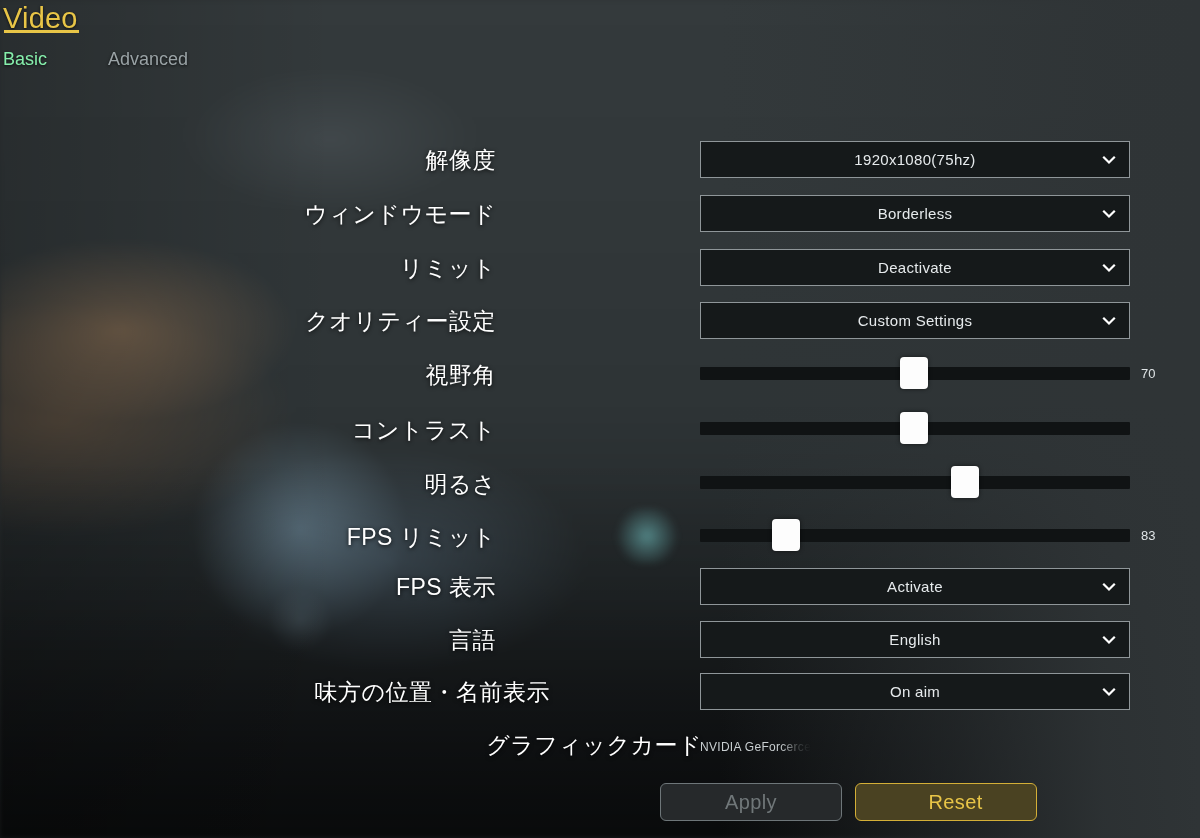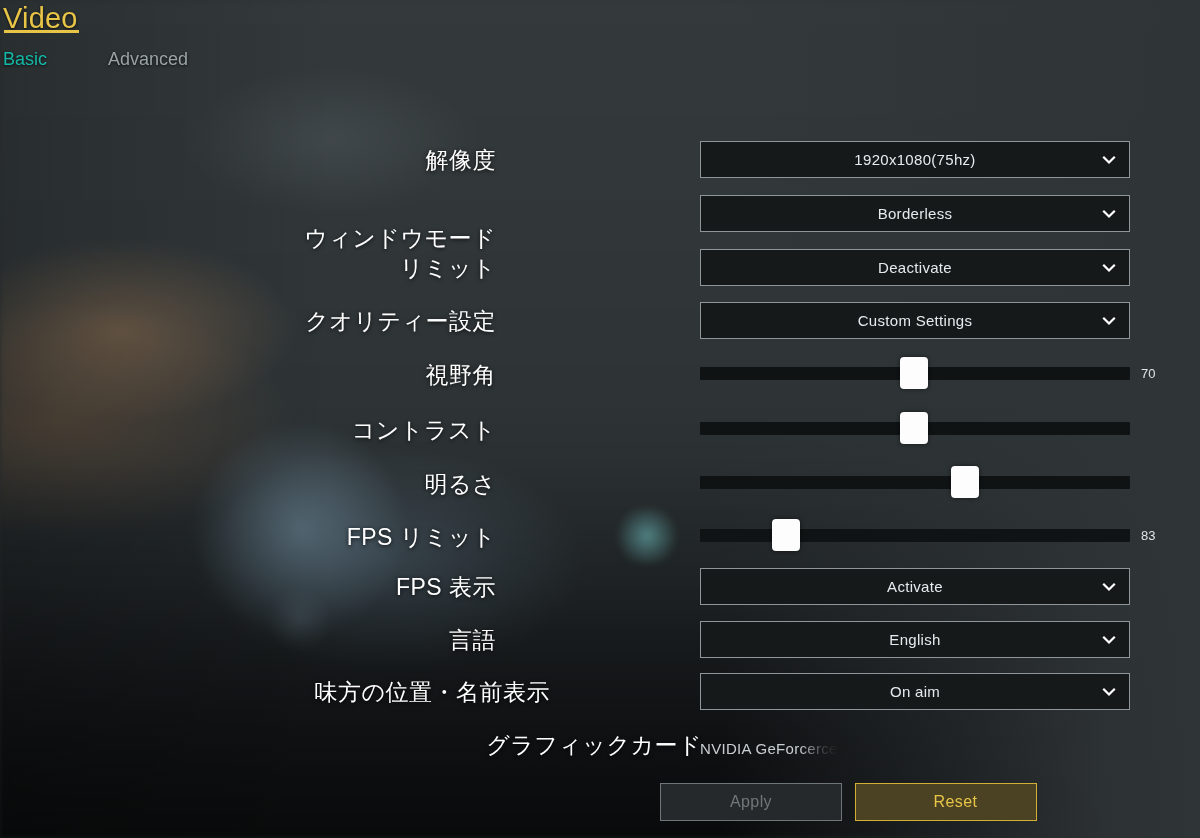--- a/index.html
+++ b/index.html
@@ -46,21 +46,21 @@
     text-align:center;
   }
   #title-underline{
     position:absolute; left:4px; top:30px; width:75px; height:3px;
     background:#e8c547;
   }
   .tab{
     position:absolute; top:49px; font-size:18px;
     text-shadow:0 1px 3px rgba(0,0,0,0.75);
   }
-  #tab-basic{ left:3px; color:#14b8a6; }
+  #tab-basic{ left:3px; color:#86efac; }
   #tab-advanced{ left:108px; color:#9aa3a6; }
 
   
   #settings{ position:absolute; left:0; top:0; width:1200px; height:636px; }
   .row{ position:absolute; left:0; width:1200px; }
   .label{
     position:absolute; right:704px; white-space:nowrap;
     font-size:23px; color:#ffffff; letter-spacing:0.5px;
     text-shadow:0 1px 4px rgba(0,0,0,0.85);
     z-index:5;
@@ -93,31 +93,31 @@
     box-shadow:0 0 4px rgba(0,0,0,0.55);
     z-index:3;
   }
   .slider-value{
     position:absolute; left:1141px; width:40px;
     font-size:13px; color:#dfe4e6; text-align:left;
   }
 
   
   #gpu-value{
-    position:absolute; left:700px; font-size:15px;
+    position:absolute; left:700px; font-size:12px;
     color:#c9cfd1; letter-spacing:0.3px; white-space:nowrap;
     -webkit-mask-image:linear-gradient(90deg,#000 0%,#000 72%,rgba(0,0,0,0.25) 88%,rgba(0,0,0,0) 100%);
             mask-image:linear-gradient(90deg,#000 0%,#000 72%,rgba(0,0,0,0.25) 88%,rgba(0,0,0,0) 100%);
   }
 
   
   .btn{
     position:absolute; height:38px;
     display:flex; align-items:center; justify-content:center;
-    font-size:16px; letter-spacing:0.4px;
+    font-size:20px; letter-spacing:0.4px;border-radius:6px;
   }
   #apply-button{
     left:660px; top:783px; width:182px;
     background:#26292b; border:1px solid #6e7679; color:#707779;
   }
   #reset-button{
     left:855px; top:783px; width:182px;
     background:#4a4222; border:1px solid #d4af37; color:#e8c547;padding-left:19px;
   }
 </style>
@@ -143,21 +143,21 @@
       <span class="value">1920x1080(75hz)</span>
       <span class="chev">
         <svg viewBox="0 0 16 16" width="16" height="16">
             <path d="M3 5.5 L8 10.5 L13 5.5" fill="none" stroke="#ffffff" stroke-width="2.2" stroke-linecap="square"></path>
           </svg>
       </span>
     </div>
   </div>
 
   <div class="row" style="top:195px;">
-    <div class="label" style="top:4px;margin-top:24px;">ウィンドウモード</div>
+    <div class="label" style="top:4px;">ウィンドウモード</div>
     <div class="select">
       <span class="value">Borderless</span>
       <span class="chev">
         <svg viewBox="0 0 16 16" width="16" height="16">
             <path d="M3 5.5 L8 10.5 L13 5.5" fill="none" stroke="#ffffff" stroke-width="2.2" stroke-linecap="square"></path>
           </svg>
       </span>
     </div>
   </div>
 

